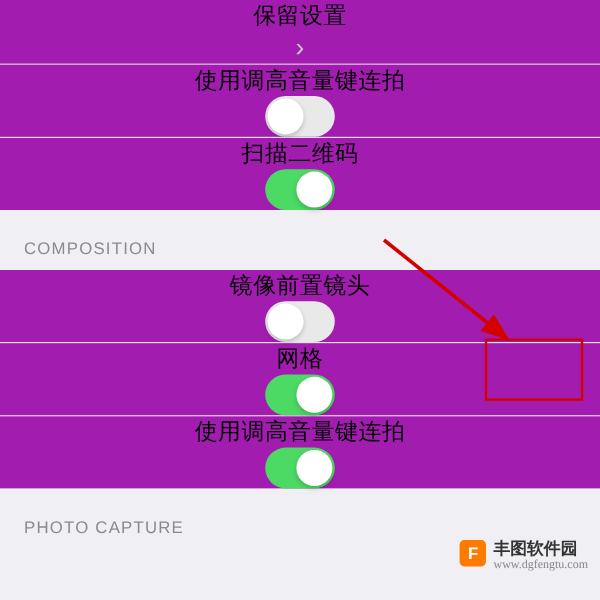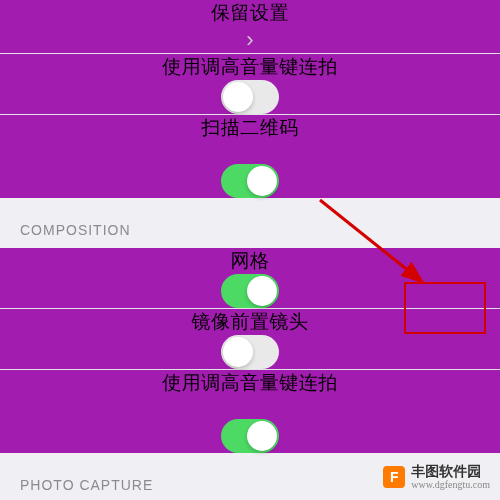--- a/index.html
+++ b/index.html
@@ -17,21 +17,21 @@
     .row {
       display: flex;
       align-items: center;
       justify-content: space-between;
       min-height: 54px;
       padding: 0 20px 0 20px;
       border-bottom: 1px solid #e3e3e6;
       background: #a21caf;
       flex-direction: column;
     }
-    .row:last-child { border-bottom: none; gap: 23px; }
+    .row:last-child { border-bottom: none; }
     .row .label {
       font-size: 19px;
       color: #000;
       letter-spacing: 0.5px;
     }
     .chevron {
       color: #c7c7cc;
       font-size: 22px;
       font-weight: 300;
     }
@@ -67,23 +67,22 @@
       border: 2px solid #d40000;
       pointer-events: none;
     }
     .arrow-svg {
       position: absolute;
       pointer-events: none;
     }
     .watermark {
       position: absolute;
       right: 10px;
-      bottom: 10px;
+      bottom: 24px;
       display: flex;
-      align-items: center;
       gap: 6px;
       font-size: 13px;
       color: #444;
     }
     .watermark .logo {
       width: 22px; height: 22px;
       background: #ff7a00;
       border-radius: 4px;
       position: relative;
       display:flex; align-items:center; justify-content:center;
@@ -114,28 +113,28 @@
     <div class="toggle on">
         <div class="knob"></div>
       </div>
   </div>
 </div>
 
 <div class="section-header">COMPOSITION</div>
 
 <div class="section">
   <div class="row">
-    <span class="label">网格</span>
-    <div class="toggle on">
+    <span class="label">镜像前置镜头</span>
+    <div class="toggle off" id="mirror-toggle">
         <div class="knob"></div>
       </div>
   </div>
   <div class="row">
-    <span class="label">镜像前置镜头</span>
-    <div class="toggle off" id="mirror-toggle">
+    <span class="label">网格</span>
+    <div class="toggle on">
         <div class="knob"></div>
       </div>
   </div>
   <div class="row">
     <span class="label">使用调高音量键连拍</span>
     <div class="toggle on">
         <div class="knob"></div>
       </div>
   </div>
 </div>

